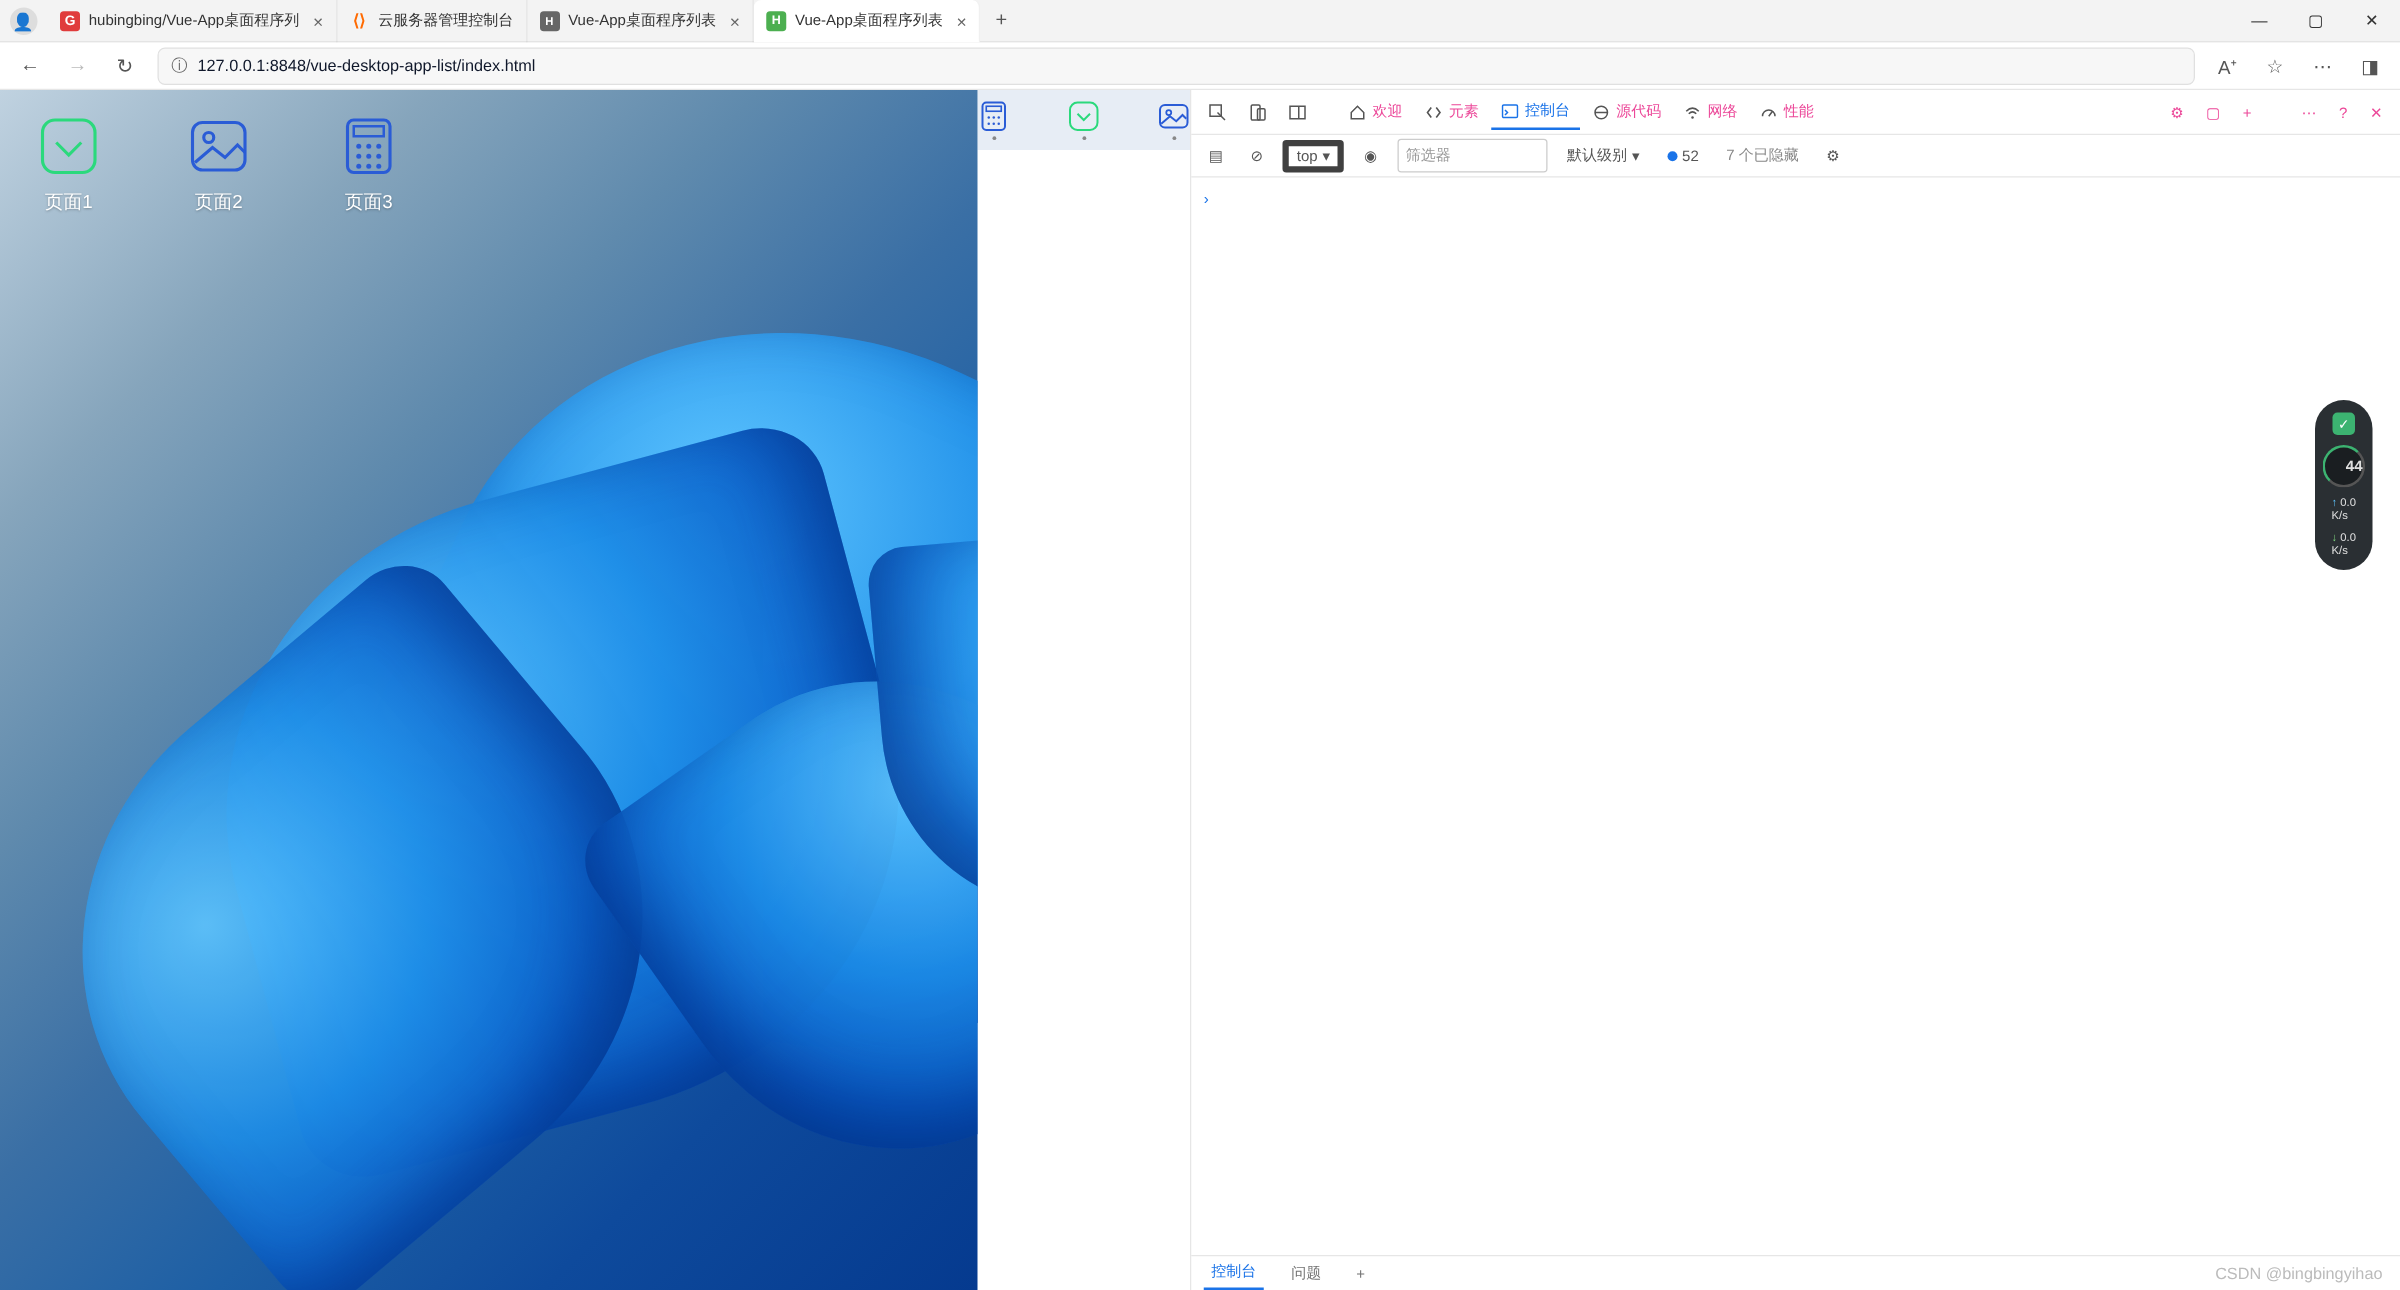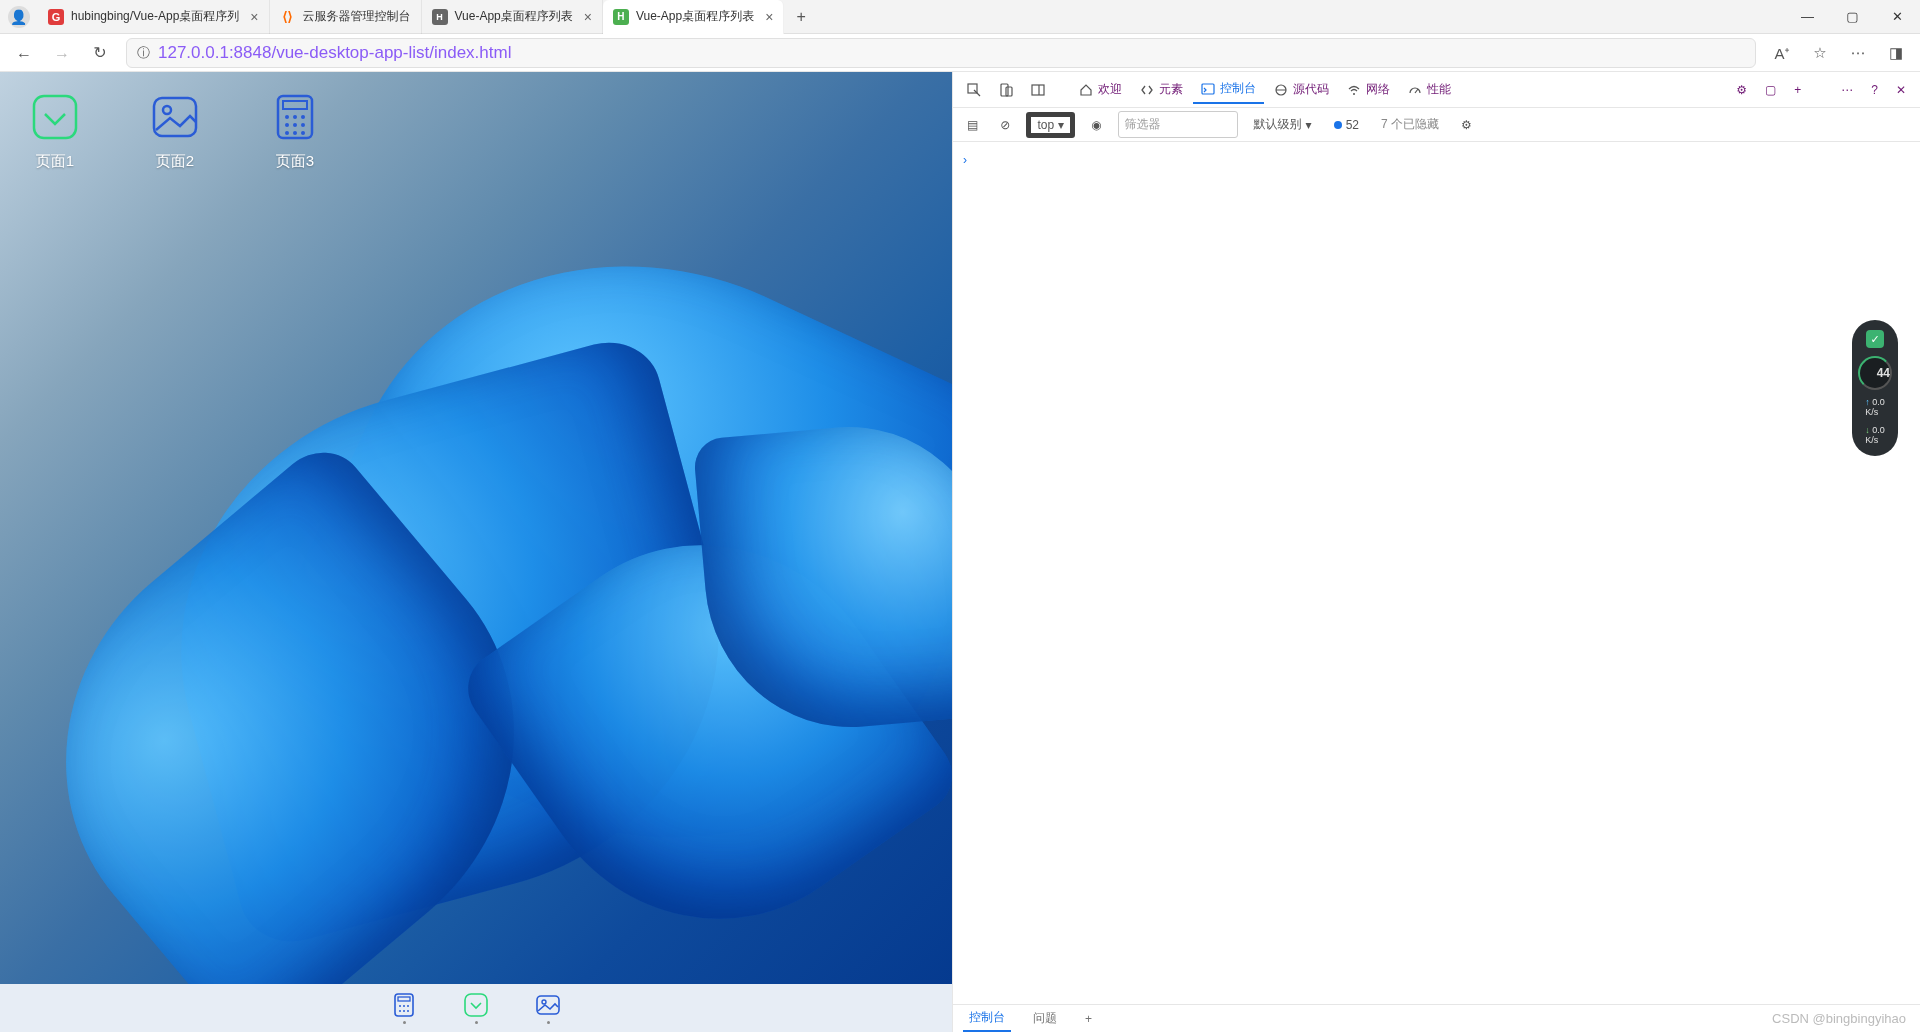--- a/index.html
+++ b/index.html
@@ -15,43 +15,43 @@
 .tab-icon.gr{background:#4caf50;color:#fff;font-size:10px}
 .tab-close{font-size:14px;color:#666;margin-left:4px}
 .newtab{padding:0 12px;font-size:16px;color:#555}
 .spacer{flex:1}
 .winbtn{width:45px;height:34px;display:flex;align-items:center;justify-content:center;font-size:13px;color:#333}
 .addrbar{height:38px;background:#fff;display:flex;align-items:center;padding:0 8px;gap:6px;border-bottom:1px solid #e6e6e6}
 .navbtn{width:32px;height:32px;display:flex;align-items:center;justify-content:center;color:#555;font-size:16px;border-radius:4px}
 .navbtn.dis{color:#bbb}
 .url-wrap{flex:1;display:flex;align-items:center;gap:8px;height:30px;background:#f7f7f7;border:1px solid #e0e0e0;border-radius:6px;padding:0 10px;margin:0 4px}
 .url-icon{font-size:13px;color:#666}
-.url{font-size:17px;color:#8b5cf6}
+.url{font-size:13px;color:#0f172a}
 .rb{width:32px;height:32px;display:flex;align-items:center;justify-content:center;color:#555;font-size:15px}
 .content{display:flex;height:calc(100% - 72px);background:#fff}
-.left{width:952px;display:flex;flex-direction:column;position:relative}
+.left{width:952px;display:flex;flex-direction:row;position:relative}
 .wallpaper{flex:1;background:linear-gradient(135deg,#c0d2e0 0%,#86a5bc 20%,#5f8aad 35%,#3a6fa5 50%,#1d5fa5 65%,#0e4a9c 80%,#053a8f 100%);position:relative;overflow:hidden}
 .flower{position:absolute;inset:0}
 .petal{position:absolute;border-radius:50% 10% 50% 10%;background:radial-gradient(ellipse at 30% 30%,#5ec5ff 0%,#1e8ee8 40%,#0a5cc7 70%,#043a9c 100%);box-shadow:inset -20px -20px 60px rgba(0,40,120,0.6)}
 .p1{width:620px;height:560px;left:340px;top:200px;transform:rotate(25deg)}
 .p2{width:540px;height:500px;left:180px;top:320px;transform:rotate(-15deg);opacity:0.95}
 .p3{width:460px;height:430px;left:60px;top:460px;transform:rotate(-40deg);opacity:0.9}
 .p4{width:380px;height:360px;left:520px;top:480px;transform:rotate(55deg);opacity:0.92}
 .p5{width:300px;height:290px;left:700px;top:360px;transform:rotate(85deg);opacity:0.88;background:radial-gradient(ellipse at 30% 30%,#7dd3ff 0%,#2e9eef 40%,#0f6bd4 70%,#064aaa 100%)}
 .desk-icons{position:absolute;top:20px;left:30px;display:flex;gap:70px}
 .di{display:flex;flex-direction:column;align-items:center;gap:10px;cursor:pointer}
 .di svg{width:50px;height:50px}
 .di-label{color:#fff;font-size:15px;text-shadow:0 1px 2px rgba(0,0,0,0.3)}
 .dock{height:48px;background:rgba(230,236,244,0.94);display:flex;align-items:center;justify-content:center;gap:46px}
 .dock-item{display:flex;flex-direction:column;align-items:center;gap:3px;cursor:pointer}
 .dock-item svg{width:26px;height:26px}
 .dot{width:3px;height:3px;border-radius:50%;background:#888}
 .right{flex:1;background:#fff;border-left:1px solid #e6e6e6;display:flex;flex-direction:column}
 .dev-top{height:36px;border-bottom:1px solid #e6e6e6;display:flex;align-items:center;padding:0 6px;gap:2px}
-.dtb{padding:5px 8px;display:flex;align-items:center;gap:5px;font-size:12px;color:#701a75;cursor:pointer;border-radius:3px}
+.dtb{padding:5px 8px;display:flex;align-items:center;gap:5px;font-size:12px;color:#ec4899;cursor:pointer;border-radius:3px}
 .dtb.act{color:#1a73e8;border-bottom:2px solid #1a73e8;border-radius:0}
 .dtb svg{width:14px;height:14px}
 .dev-sub{height:34px;border-bottom:1px solid #e6e6e6;display:flex;align-items:center;padding:0 8px;gap:10px;font-size:12px;color:#555}
 .sb{padding:3px 6px;display:flex;align-items:center;gap:4px}
 .sel{border:5px solid #404040;border-radius:3px;padding:1px 6px;background:#fff}
 .filter{border:1px solid #ccc;border-radius:3px;padding:4px 6px;width:120px;color:#999}
 .badge-blue{width:8px;height:8px;border-radius:50%;background:#1a73e8;display:inline-block}
 .console-body{flex:1;padding:8px 10px}
 .prompt{color:#1a73e8;font-size:12px}
 .dev-bottom{height:28px;border-top:1px solid #e6e6e6;display:flex;align-items:center;padding:0 10px;gap:16px;font-size:12px}

